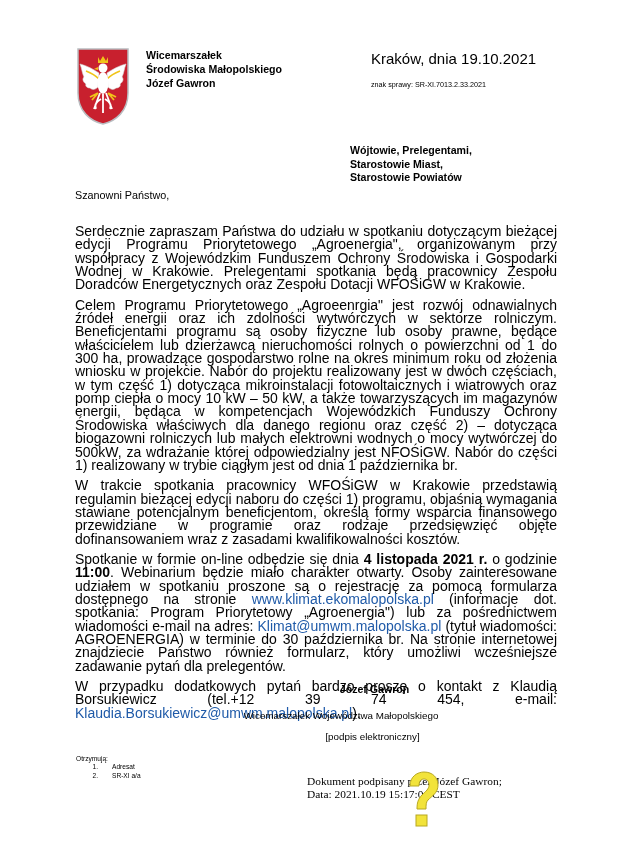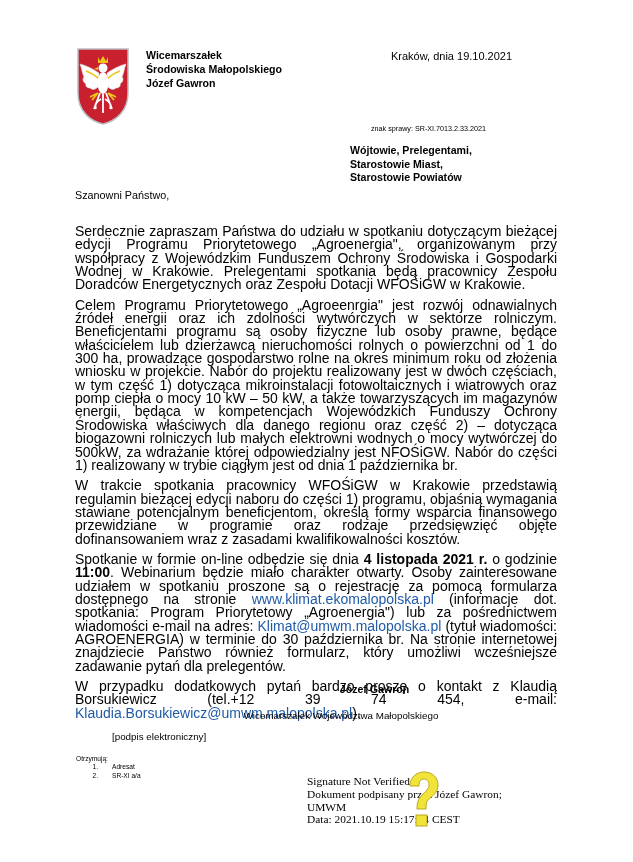--- a/index.html
+++ b/index.html
@@ -1,30 +1,30 @@
 <!DOCTYPE html>
 <html><head>
 <meta charset="utf-8">
 <style>
   html, body { margin: 0; padding: 0; background: #ffffff; }
   body { width: 633px; height: 862px; position: relative; overflow: hidden;
          font-family: "Liberation Sans", sans-serif; color: #000; }
   .abs { position: absolute; }
   .crest { left: 76px; top: 47px; width: 54px; height: 78px; }
   .hdr-name { left: 146px; top: 48px; font-size: 10.6px; font-weight: bold; line-height: 14px; }
-  .place-date { left: 371px; top: 50px; font-size: 11px; margin-left: 20px; }
-  .case-no { left: 371px; top: 80px; font-size: 7.2px; margin-top: 44px; }
+  .place-date { left: 371px; top: 50px; font-size: 15px; }
+  .case-no { left: 371px; top: 80px; font-size: 7.2px; }
   .addressee { left: 350px; top: 144px; font-size: 10.6px; font-weight: bold; line-height: 13.6px; }
   .salutation { left: 75px; top: 189px; font-size: 10.8px; }
   .body { left: 75px; top: 225px; width: 482px; font-size: 14px; line-height: 13.35px; }
   .body p { margin: 0 0 7px 0; text-align: justify; }
   .body a { color: #1f5aa8; }
   .sig-name { left: 0; width: 633px; top: 683px; text-align: center; font-size: 10.6px; font-weight: bold; padding-left: 116px; box-sizing: border-box; }
   .sig-title { left: 0; width: 633px; top: 710px; text-align: center; font-size: 9.8px; padding-left: 49px; box-sizing: border-box; }
-  .sig-note { left: 0; width: 633px; top: 731px; font-size: 9.8px; padding-left: 112px; box-sizing: border-box; }
+  .sig-note { left: 0; width: 633px; top: 731px; text-align: center; font-size: 9.8px; padding-left: 112px; box-sizing: border-box; }
   .recv { left: 76px; top: 755px; font-size: 6.6px; line-height: 8.4px; }
   .recv .row { display: flex; }
   .recv .num { width: 22px; text-align: right; margin-right: 14px; }
   .sigblock { left: 307px; top: 775px; font-family: "Liberation Serif", serif; font-size: 11.4px; line-height: 12.8px; }
   .qmark { left: 402px; top: 770px; width: 40px; height: 62px; }
 </style>
 </head>
 <body>
 
 <svg class="abs crest" viewBox="0 0 54 78">
@@ -83,22 +83,20 @@
     <span class="num">1.</span>
     <span>Adresat</span>
   </div>
   <div class="row">
     <span class="num">2.</span>
     <span>SR-XI a/a</span>
   </div>
 </div>
 
 <div class="abs sigblock">
-  <div>Signature Not Verified</div>
   <div>Dokument podpisany przez Józef Gawron;</div>
-  <div>UMWM</div>
   <div>Data: 2021.10.19 15:17:04 CEST</div>
 </div>
 
 <svg class="abs qmark" viewBox="0 0 40 62">
   <path d="M8 16 C8 6 16 2 22 2 C31 2 36 8 36 15 C36 23 30 26 26 30 C24 32 24 35 24 39 L15 39 C15 33 16 29 20 25 C24 21 27 19 27 15 C27 11 25 9 22 9 C19 9 17 11 17 16 Z" fill="#f2e33a" stroke="#b8a820" stroke-width="1"></path>
   <rect x="14" y="45" width="11" height="11" fill="#f2e33a" stroke="#b8a820" stroke-width="1"></rect>
 </svg>
 
 </body></html>

